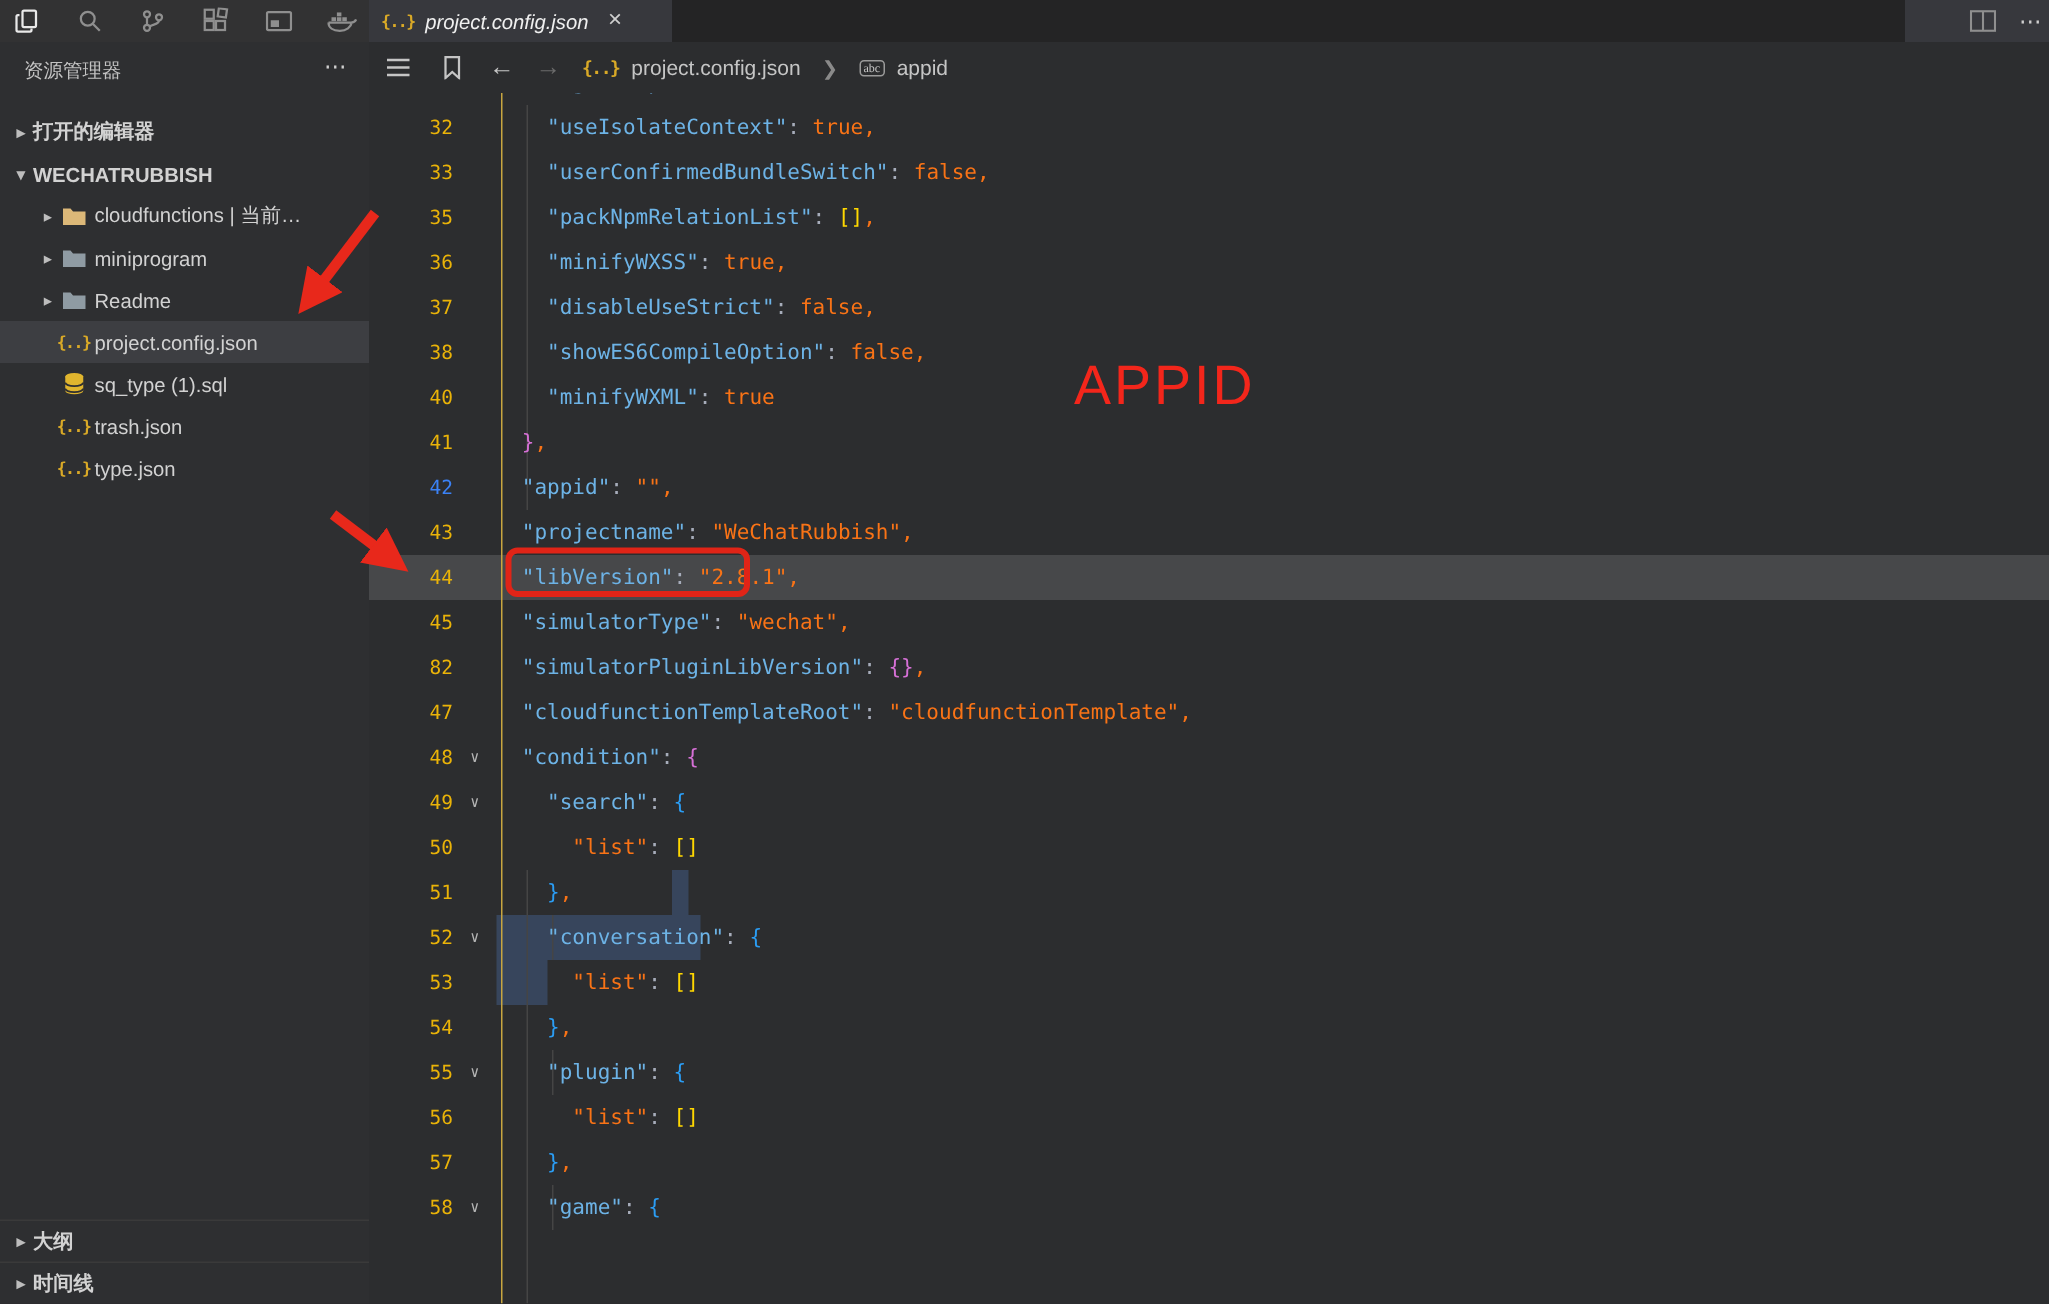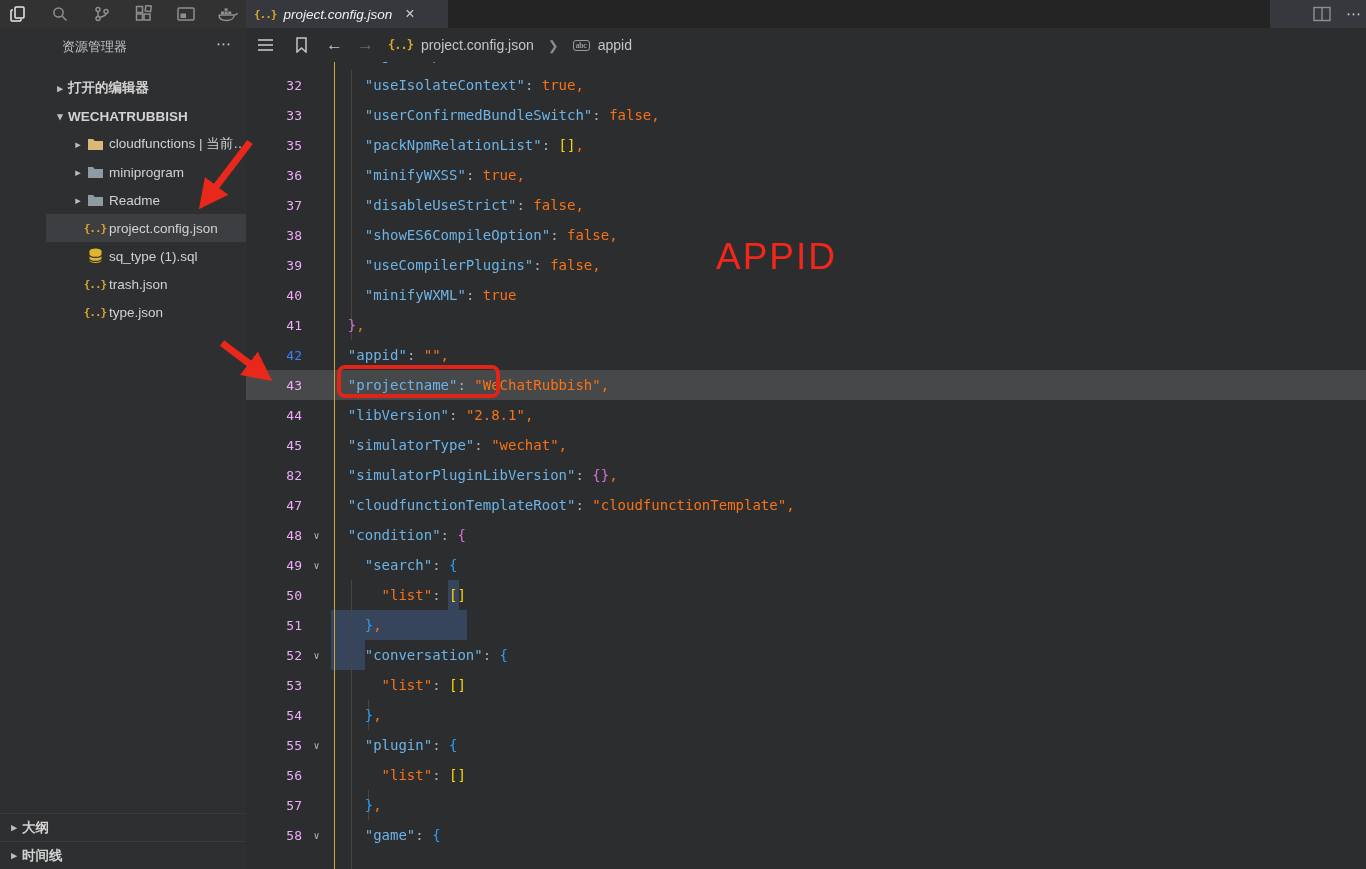--- a/index.html
+++ b/index.html
@@ -19,21 +19,21 @@
   #tab .tab-label { color:#f0f0f0; font-style:italic; font-size:13.5px; white-space:nowrap; }
   #tab .tab-close { color:#cfcfcf; font-size:16px; margin-left:6px; line-height:1; }
 
   #editor-actions { position:absolute; right:0; top:0; width:96px; height:28px; background:#37383d;
                     display:flex; align-items:center; justify-content:flex-end; gap:14px; padding-right:4px; color:#cfcfcf; }
 
   .json-ic { color:#d9a927; font-weight:bold; font-family:"DejaVu Sans Mono", monospace;
              font-size:11px; letter-spacing:-1px; white-space:nowrap; }
 
   
-  #sidebar { position:absolute; left:0; top:28px; width:246px; height:841px; background:#2e2f31;padding-left:46px; }
+  #sidebar { position:absolute; left:0; top:28px; width:246px; height:841px; background:#2e2f31; }
   #sb-header { height:46px; display:flex; align-items:flex-start; justify-content:space-between; padding:10px 14px 0 16px; }
   #sb-title { color:#c3c3c3; font-size:13px; }
   #sb-more { color:#cfcfcf; font-size:15px; letter-spacing:1px; margin-top:-3px; }
   .sb-row { height:28px; display:flex; align-items:center; color:#d2d2d2; font-size:13.5px; white-space:nowrap; overflow:hidden; }
   .sb-row .chev { width:16px; text-align:center; color:#bdbdbd; font-size:11px; flex:0 0 16px; }
   .sect { padding-left:6px; font-weight:bold; }
   .file-row { padding-left:24px; }
   .file-row .fic { width:18px; flex:0 0 18px; display:flex; align-items:center; justify-content:center; margin-right:5px; }
   .file-row.selected { background:#3d3e42; }
   #sb-bottom { position:absolute; left:0; bottom:0; width:100%; }
@@ -49,21 +49,21 @@
   #breadcrumb { position:absolute; left:0; top:0; width:1120px; height:34px; background:#2c2d2f;
                 display:flex; align-items:center; gap:14px; padding-left:8px; color:#c5c5c5; font-size:14px; z-index:5; }
   #breadcrumb .nav-ic { display:flex; align-items:center; justify-content:center; width:22px; color:#c5c5c5; }
   #breadcrumb .arrow { font-size:17px; }
   #breadcrumb .arrow.dim { color:#6a6a6a; }
   #breadcrumb .crumb-sep { color:#8a8a8a; font-size:13px; }
   #breadcrumb .abc-ic { border:1px solid #9a9a9a; border-radius:3px; font-size:8px; padding:0 2px; color:#c5c5c5; }
 
   #code { position:absolute; left:0; top:12px; width:1120px; }
   .cl { height:30px; display:flex; align-items:center; font-family:"DejaVu Sans Mono", monospace; font-size:14px; }
-  .cl .num { width:56px; text-align:right; color:#f0abfc; font-size:13px; flex:0 0 56px; }
+  .cl .num { width:56px; text-align:right; color:#eab308; font-size:13px; flex:0 0 56px; }
   .cl.active .num { color:#3b82f6; }
   .cl .fold { width:29px; flex:0 0 29px; text-align:center; color:#b5b5b5; font-size:10px; }
   .cl .txt { white-space:pre; }
   .tk-w { color:#cccccc; }
   .tk-k { color:#6db3e6; }
   .tk-s { color:#f97316;text-align:center; }
   .tk-p { color:#a7adbb; }
   .tk-b1 { color:#ffd700; }
   .tk-b2 { color:#d670d6; }
   .tk-b3 { color:#2b9df4; }
@@ -271,25 +271,20 @@
         <span class="num">37</span>
         <span class="fold"></span>
         <span class="txt"><span class="tk-w">    </span><span class="tk-k">"disableUseStrict"</span><span class="tk-p">: </span><span class="tk-s">false,</span></span>
       </div>
       <div class="cl">
         <span class="num">38</span>
         <span class="fold"></span>
         <span class="txt"><span class="tk-w">    </span><span class="tk-k">"showES6CompileOption"</span><span class="tk-p">: </span><span class="tk-s">false,</span></span>
       </div>
       <div class="cl">
-        <span class="num">39</span>
-        <span class="fold"></span>
-        <span class="txt"><span class="tk-w">    </span><span class="tk-k">"useCompilerPlugins"</span><span class="tk-p">: </span><span class="tk-s">false,</span></span>
-      </div>
-      <div class="cl">
         <span class="num">40</span>
         <span class="fold"></span>
         <span class="txt"><span class="tk-w">    </span><span class="tk-k">"minifyWXML"</span><span class="tk-p">: </span><span class="tk-s">true</span></span>
       </div>
       <div class="cl">
         <span class="num">41</span>
         <span class="fold"></span>
         <span class="txt"><span class="tk-w">  </span><span class="tk-b2">}</span><span class="tk-s">,</span></span>
       </div>
       <div class="cl active">

